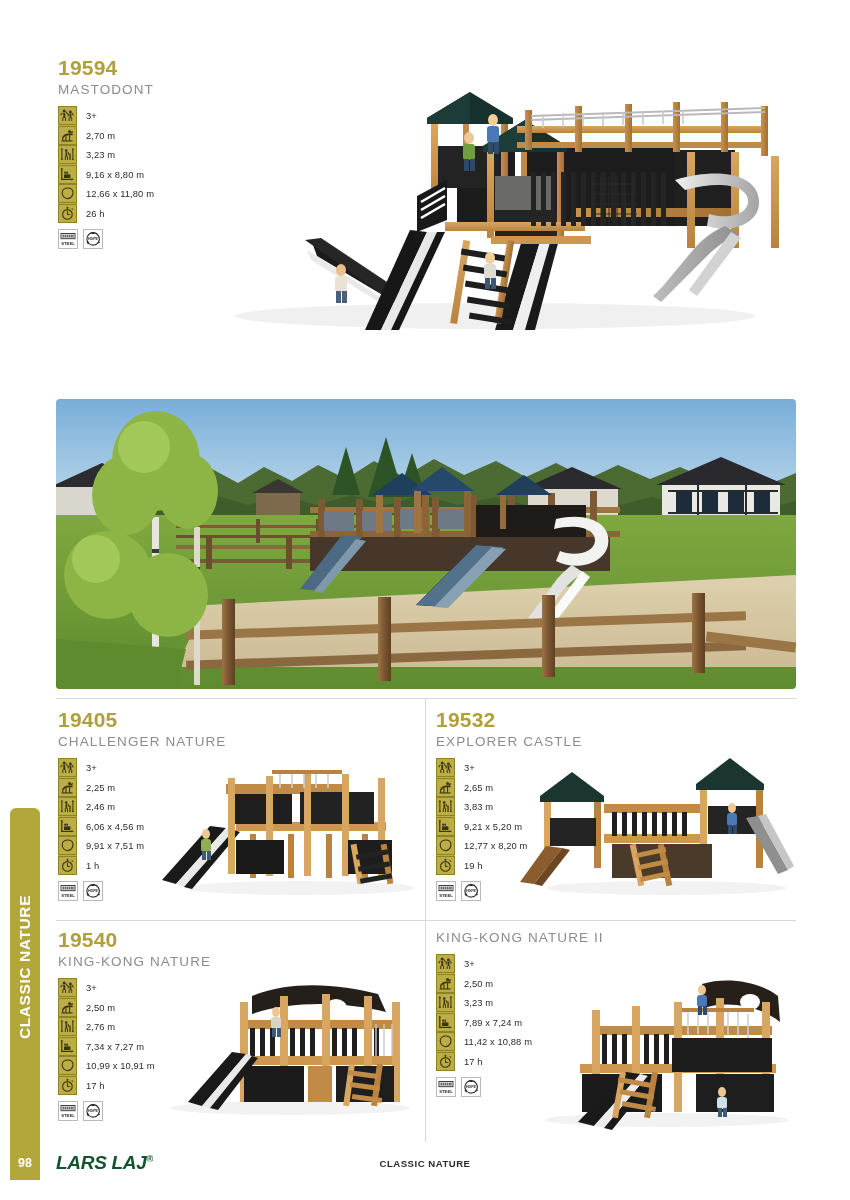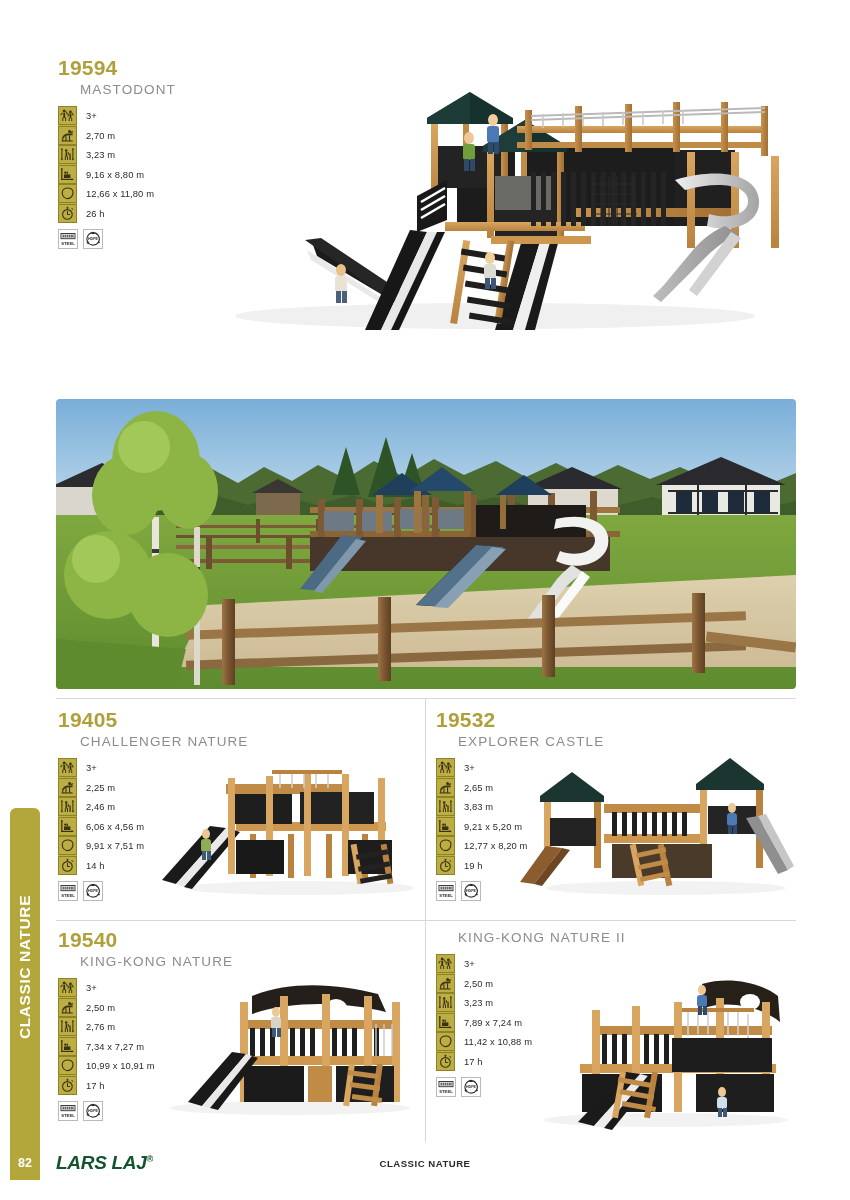--- a/index.html
+++ b/index.html
@@ -28,21 +28,21 @@
     position:absolute; bottom:10px; left:0; width:100%;
     text-align:center; color:#ffffff; font-size:12.5px; font-weight:bold;
   }
 
   
   .page{ position:absolute; left:0; top:0; width:850px; height:1200px; }
 
   
   .hero-block{ position:absolute; left:58px; top:56px; width:742px; height:300px; }
   .prod-num{ color:#b0a03c; font-size:21px; font-weight:bold; letter-spacing:.2px; }
-  .prod-name{ color:#8c8c8c; font-size:13.5px; letter-spacing:1.1px; margin-top:2px; font-weight:normal;margin-left:22px;}
+  .prod-name{ color:#8c8c8c; font-size:13.5px; letter-spacing:1.1px; margin-top:2px; font-weight:normal;}
 
   
   .spec{ margin-top:9px; position:relative; }
   .spec-bar{
     position:absolute; left:0; top:0; width:19px; background:#bcae45;
     border-radius:2px;
   }
   .spec-rows{ position:relative; }
   .spec-row{ display:flex; align-items:center; height:19.5px; }
   .ico{
@@ -92,21 +92,21 @@
     color:#2b2b2b; font-size:9.6px; font-weight:bold; letter-spacing:.5px;
   }
 </style>
 </head>
 <body>
 
 <div class="page">
 
   <div class="side-tab">
     <div class="side-tab-label">CLASSIC NATURE</div>
-    <div class="side-tab-page">82</div>
+    <div class="side-tab-page">98</div>
   </div>
 
   <div class="hero-block">
     <div class="prod-num">19594</div>
     <div class="prod-name">MASTODONT</div>
     <div class="spec">
       <div class="spec-bar" style="height:117px;"></div>
       <div class="spec-rows" id="hero-specs">
           <div class="spec-row">
             <div class="ico">
@@ -707,21 +707,21 @@
       </g>
       <g fill="#3a3410">
         <rect x="6.6" y="0.8" width="1.7" height="1.7"></rect>
         <rect x="6.9" y="2.4" width="1.1" height="1.3"></rect>
         <rect x="7" y="5" width="1" height="3.8"></rect>
         <rect x="7.4" y="8" width="2.8" height="0.9"></rect>
         <rect x="11.4" y="2.4" width="1.8" height="1" transform="rotate(42 12.3 2.9)"></rect>
       </g>
               </svg>
             </div>
-            <div class="spec-val">14 h</div>
+            <div class="spec-val">1 h</div>
           </div>
         </div>
         <div class="certs">
           <div class="cert">
             <svg width="16" height="16" viewBox="0 0 16 16">
       <rect x="1" y="2.5" width="14" height="5.2" fill="none" stroke="#2b2b2b" stroke-width="0.9"></rect>
       <g fill="#2b2b2b">
         <rect x="2.6" y="3.6" width="1.1" height="3"></rect>
                 <rect x="4.6" y="3.6" width="1.1" height="3"></rect>
         <rect x="6.6" y="3.6" width="1.1" height="3"></rect>

